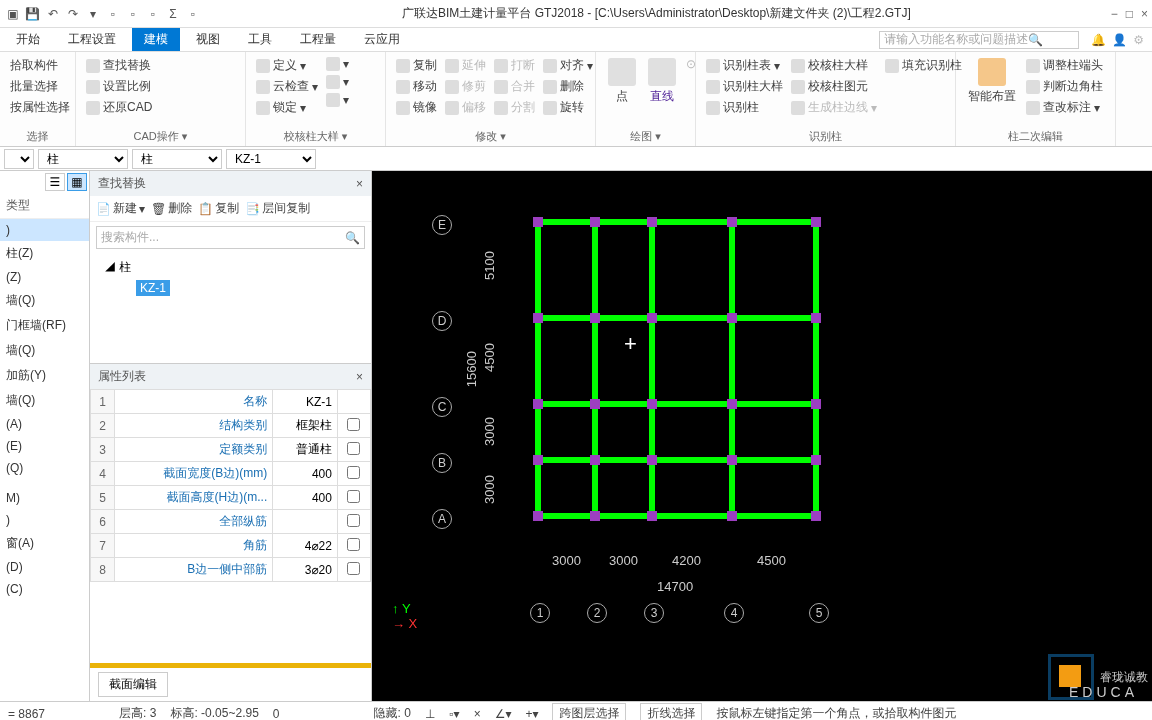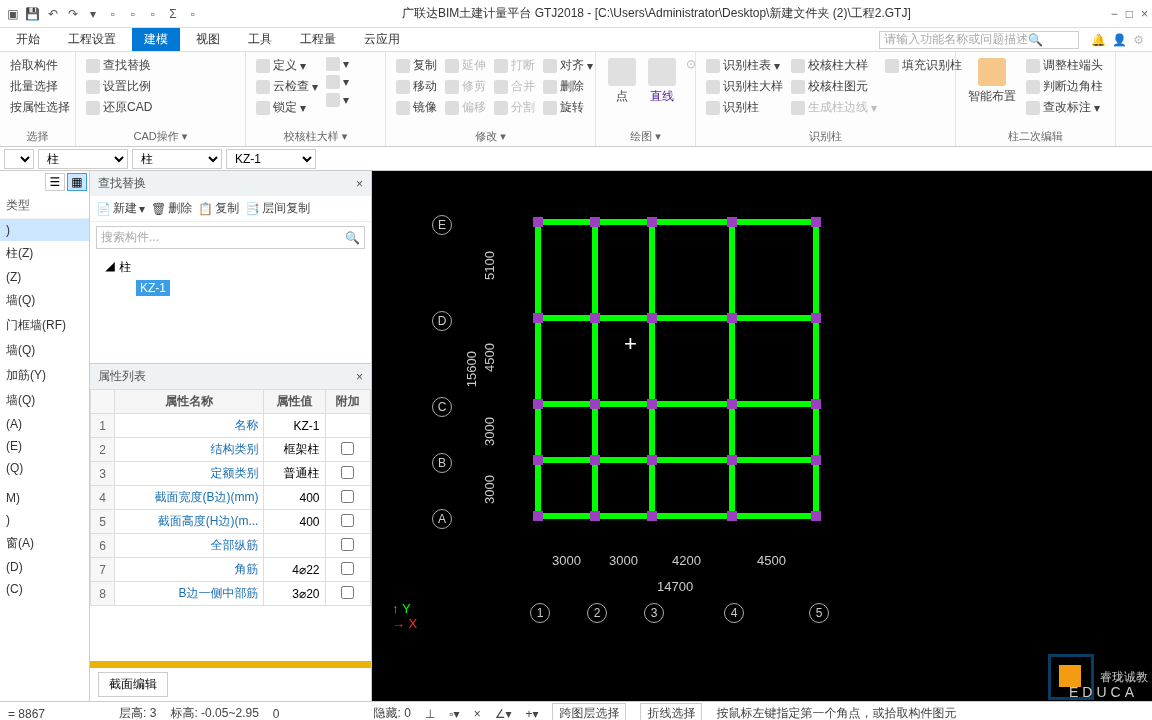--- a/index.html
+++ b/index.html
@@ -48,21 +48,21 @@
 .tree .sel { background: #3a9de8; color:#fff; display:inline-block; padding:1px 4px;}
 
 .proplist { flex:1; display:flex; flex-direction:column; border-top:1px solid #ccc;}
 .ptable { flex:1; overflow:hidden;}
 .ptable table { width:100%; border-collapse: collapse;}
 .ptable th, .ptable td { border:1px solid #ddd; padding:3px 5px; text-align:right; font-size:12px;}
 .ptable th { background:#f5f5f5; color:#555; text-align:center;}
 .ptable .rnum { width:24px; text-align:center; background:#f7f7f7; color:#666;}
 .ptable .pname { color:#1a6fb3; }
 .ptable .chk { text-align:center;}
-.editbtn { padding:4px 8px; border-top:7px solid #eab308;}
+.editbtn { padding:4px 8px; border-top:5px solid #eab308;}
 .editbtn button { padding:3px 10px; border:1px solid #ccc; background:#fff;}
 
 .canvas { flex:1; background:#000; position:relative;}
 .axis-label { position:absolute; width:20px; height:20px; border:1px solid #aaa; border-radius:50%; color:#ccc; display:flex; align-items:center; justify-content:center; font-size:12px;}
 .dim { position:absolute; color:#ccc; font-size:13px;}
 .dimv { writing-mode: vertical-rl; transform: rotate(180deg);}
 .gridln { position:absolute; background:#0f0; }
 .colnode { position:absolute; width:10px; height:10px; background:#9c3fc0; }
 .cursor { position:absolute; color:#fff; font-size:22px; }
 .yx { position:absolute; left:20px; bottom:70px; }
@@ -359,26 +359,20 @@
     </div>
 
     <div class="proplist">
       <div class="panelhdr">
           <span>属性列表</span>
           <span>×</span>
         </div>
       <div class="ptable">
         <table>
           <tbody>
-              <tr>
-                <th class="rnum"></th>
-                <th>属性名称</th>
-                <th>属性值</th>
-                <th>附加</th>
-              </tr>
           <tr>
                 <td class="rnum">1</td>
                 <td class="pname">名称</td>
                 <td>KZ-1</td>
                 <td class="chk"></td>
               </tr>
           <tr>
                 <td class="rnum">2</td>
                 <td class="pname">结构类别</td>
                 <td>框架柱</td>

